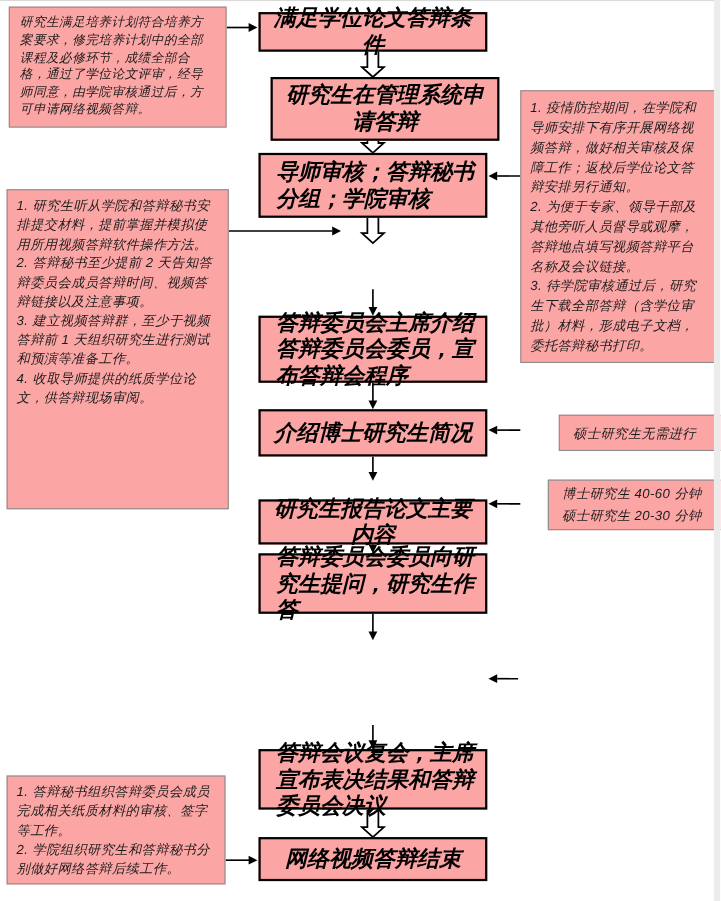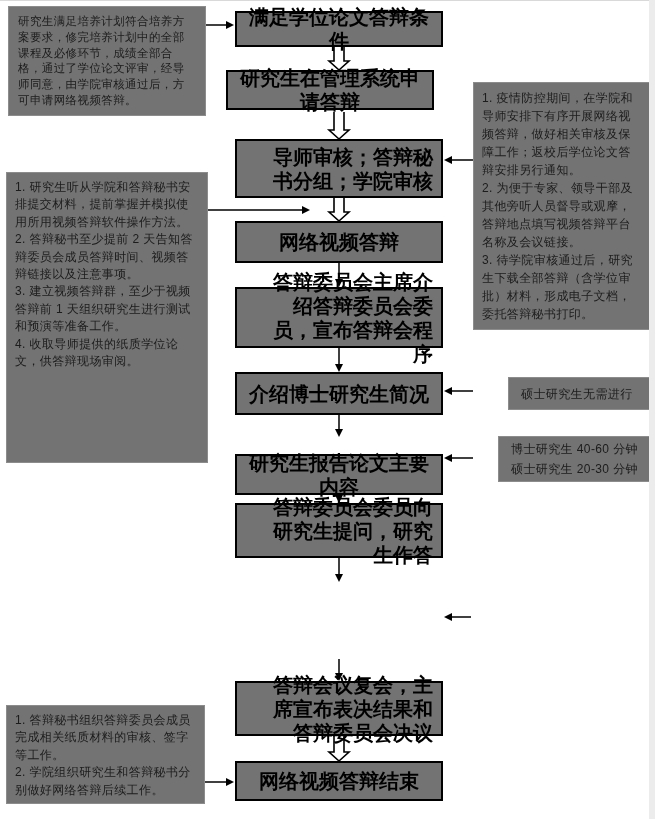--- a/index.html
+++ b/index.html
@@ -4,27 +4,27 @@
 <style>
   html,body{margin:0;padding:0;background:#fff;}
   .page{
     position:relative;width:655px;height:819px;background:#ffffff;
     font-family:"Liberation Sans","DejaVu Sans",sans-serif;
     overflow:hidden;
   }
   .edge-top{position:absolute;left:0;top:0;width:655px;height:1px;background:#d9d9d9;}
   .edge-right{position:absolute;right:0;top:0;width:6px;height:819px;background:#ececec;}
   .overlay{position:absolute;left:0;top:0;width:655px;height:819px;pointer-events:none;}
-  .fbox{position:absolute;box-sizing:border-box;background:#737373;}
+  .fbox{position:absolute;box-sizing:border-box;background:#fca5a5;font-style:italic;}
   .flow{
     border:2px solid #000;color:#000;font-weight:bold;font-size:20px;
     line-height:24px;display:flex;align-items:center;
   }
   .flow.ta-c{justify-content:center;text-align:center;padding:0 4px;}
-  .flow.ta-l{text-align:right;padding:0 8px 0 27px;}
+  .flow.ta-l{text-align:left;padding:0 8px 0 14px;}
   .note{
     border:1.5px solid #8c8c8c;color:#1c1c1c;font-size:12px;
     letter-spacing:0.4px;line-height:18px;padding:6px 8px;
   }
   .note.tight{line-height:15.8px;padding:7px 9px;font-size:11.5px;}
   .note.mid{line-height:17.4px;}
   .note.vcenter{display:flex;flex-direction:column;justify-content:center;padding:4px 12px;margin-left:35px;}
   .note.l20{line-height:20px;}
 </style>
 </head>
@@ -96,23 +96,22 @@
       <line x1="471" y1="617" x2="452" y2="617" stroke="#000" stroke-width="1.5"></line>
       <path d="M452 613 L452 621 L444 617 Z" fill="#000"></path>
     </g>
     <g>
       <line x1="205" y1="782" x2="227" y2="782" stroke="#000" stroke-width="1.5"></line>
       <path d="M226 778 L226 786 L234 782 Z" fill="#000"></path>
     </g>
   </svg>
 
   <div class="fbox flow ta-c" style="left:235px;top:11px;width:208px;height:36px">满足学位论文答辩条件</div>
-  <div class="fbox flow ta-c" style="left:226px;top:70px;width:208px;height:40px">研究生在管理系统申请答辩</div>
+  <div class="fbox flow ta-c" style="left:246px;top:70px;width:208px;height:58px">研究生在管理系统申请答辩</div>
   <div class="fbox flow ta-l" style="left:235px;top:139px;width:208px;height:59px">导师审核；答辩秘书分组；学院审核</div>
-  <div class="fbox flow ta-c" style="left:235px;top:221px;width:208px;height:42px">网络视频答辩</div>
   <div class="fbox flow ta-l" style="left:235px;top:287px;width:208px;height:61px">答辩委员会主席介绍答辩委员会委员，宣布答辩会程序</div>
   <div class="fbox flow ta-c" style="left:235px;top:372px;width:208px;height:43px">介绍博士研究生简况</div>
   <div class="fbox flow ta-c" style="left:235px;top:454px;width:208px;height:41px">研究生报告论文主要内容</div>
   <div class="fbox flow ta-l" style="left:235px;top:503px;width:208px;height:55px">答辩委员会委员向研究生提问，研究生作答</div>
   <div class="fbox flow ta-l" style="left:235px;top:681px;width:208px;height:55px">答辩会议复会，主席宣布表决结果和答辩委员会决议</div>
   <div class="fbox flow ta-c" style="left:235px;top:761px;width:208px;height:40px">网络视频答辩结束</div>
 
   <div class="fbox note tight" style="left:8px;top:6px;width:198px;height:110px">研究生满足培养计划符合培养方案要求，修完培养计划中的全部课程及必修环节，成绩全部合格，通过了学位论文评审，经导师同意，由学院审核通过后，方可申请网络视频答辩。</div>
 
   <div class="fbox note mid" style="left:6px;top:172px;width:202px;height:291px">

